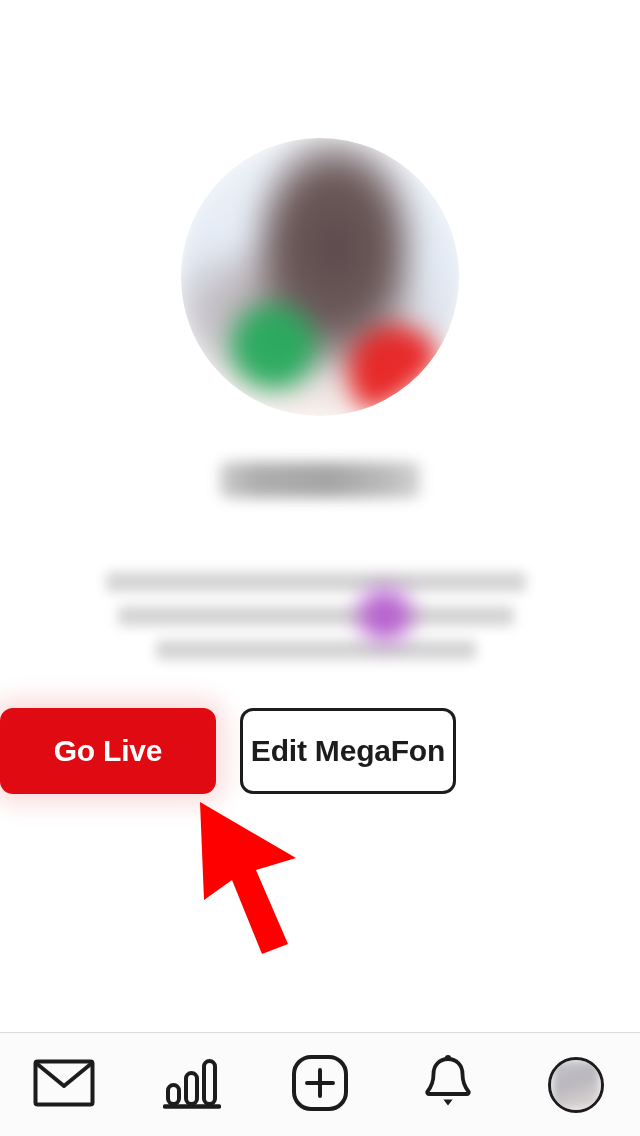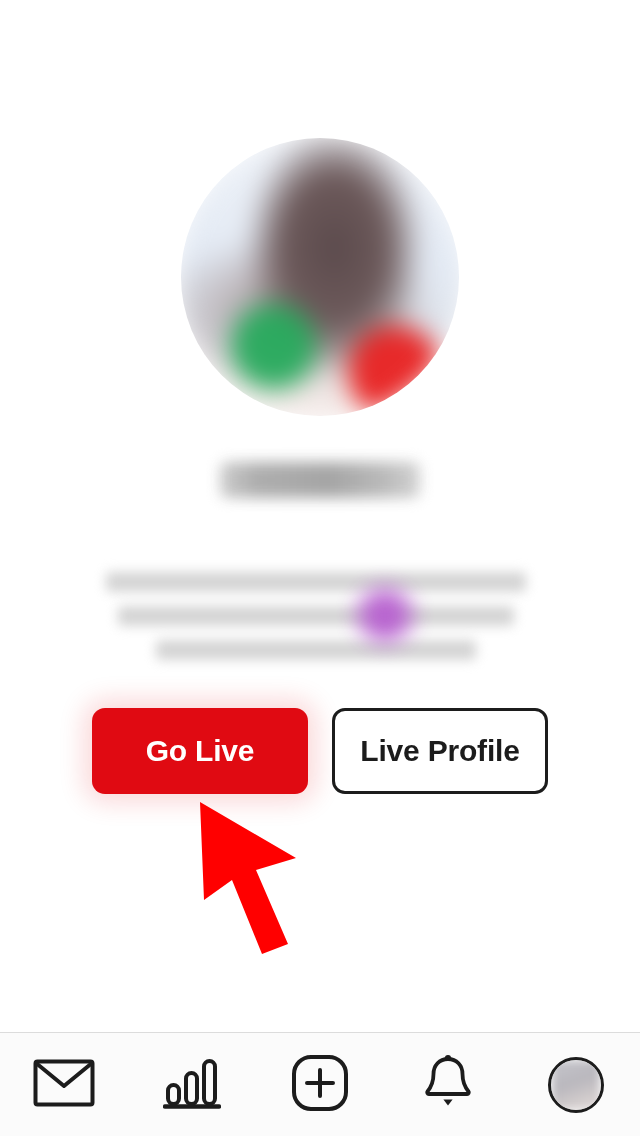--- a/index.html
+++ b/index.html
@@ -78,21 +78,21 @@
             background:#d5d5d5; filter:blur(6px); }
   .bio .ln.a{ left:10px;  top:6px;   width:420px; }
   .bio .ln.b{ left:22px;  top:40px;  width:396px; }
   .bio .ln.c{ left:60px;  top:74px;  width:320px; }
   .bio .dot{ position:absolute; left:262px; top:22px; width:54px; height:54px;
              border-radius:50%; background:#b558cf; filter:blur(11px); opacity:.9; }
 
   
   .actions{
     position:absolute; left:0; top:708px; width:640px;
-    display:flex; justify-content:center; align-items:center; gap:24px;
+    display:flex; align-items:center; gap:24px;
   }
   .btn{
     font-family:"Liberation Sans", sans-serif;
     font-weight:700; font-size:30px; letter-spacing:-0.2px;
     border-radius:13px; display:flex; align-items:center; justify-content:center;
     cursor:pointer; white-space:nowrap;
   }
   .btn-live{
     width:216px; height:86px; background:#e00a12; color:#fff; border:none;
     box-shadow:0 0 26px 8px rgba(224,10,18,.16);
@@ -204,21 +204,21 @@
 
   <div class="bio">
     <div class="ln a"></div>
     <div class="ln b"></div>
     <div class="ln c"></div>
     <div class="dot"></div>
   </div>
 
   <div class="actions">
     <div class="btn btn-live">Go Live</div>
-    <div class="btn btn-edit">Live Profile</div>
+    <div class="btn btn-edit">Edit MegaFon</div>
   </div>
 
   <div class="cursor">
     <svg width="150" height="158" viewBox="0 0 150 158">
       <path d="M8 6 L104 62 L64 74 L96 148 L70 158 L40 84 L12 104 Z" fill="#FF0000"></path>
     </svg>
   </div>
 
   <div class="tabbar">
 

